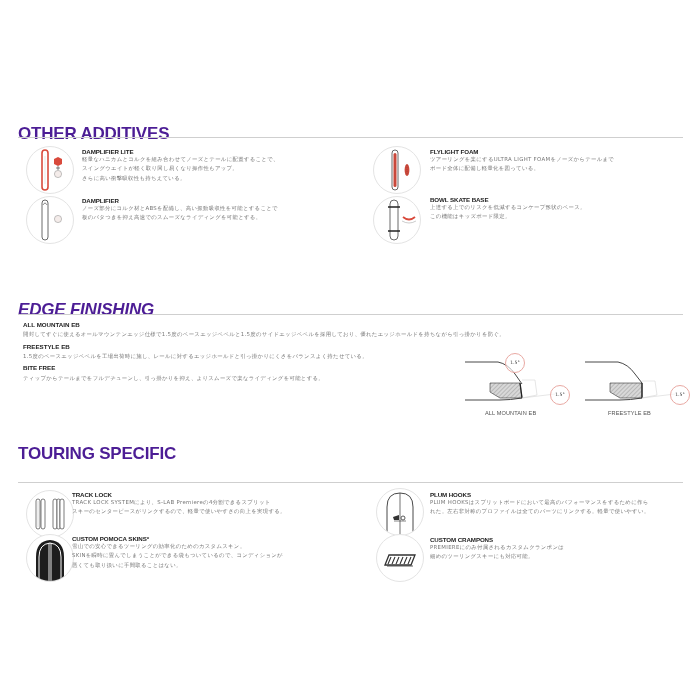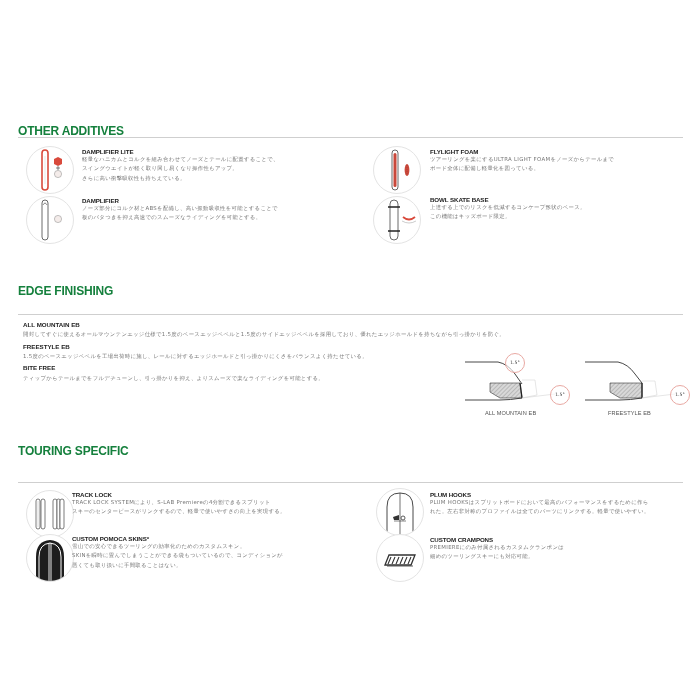--- a/index.html
+++ b/index.html
@@ -1,19 +1,19 @@
 <!DOCTYPE html>
 <html><head>
 <meta charset="utf-8">
 <style>
   html, body { margin:0; padding:0; background:#ffffff; }
   body { width:700px; height:700px; position:relative; overflow:hidden;
          font-family:"DejaVu Sans","Liberation Sans",sans-serif; color:#222; }
   .section-title { position:absolute; left:18px; font-family:"Liberation Sans",sans-serif;
-         font-weight:bold; font-size:12px; letter-spacing:-0.2px; color:#15803d; }
+         font-weight:bold; font-size:17px; letter-spacing:-0.2px; color:#4c1d95; }
   .divider { position:absolute; left:18px; width:665px; height:1px; background:#cfcfcf; }
   .feature { position:absolute; }
   .icon-circle { position:absolute; width:46px; height:46px; border:1px solid #e4e4e4;
          border-radius:50%; background:#fff; overflow:hidden; }
   .icon-circle svg { position:absolute; left:0; top:0; }
   .f-title { position:absolute; font-family:"Liberation Sans",sans-serif; font-weight:bold;
          font-size:6.2px; color:#222; white-space:nowrap; letter-spacing:-0.1px; }
   .f-body { position:absolute; font-size:5.4px; line-height:9.3px; color:#777;
          white-space:nowrap; letter-spacing:0.3px; }
   .edge-item-title { position:absolute; left:23px; font-family:"Liberation Sans",sans-serif;
@@ -91,21 +91,21 @@
       <path d="M28 24 Q35 28 42 24" fill="none" stroke="#aaa" stroke-width="0.6"></path>
     </svg>
   </div>
   <div class="f-title" style="left:430px;top:196px;">BOWL SKATE BASE</div>
   <div class="f-body" style="left:430px;top:203px;">
     <div>上達する上でのリスクを低減するコンケープ形状のベース。</div>
     <div>この機能はキッズボード限定。</div>
   </div>
 </div>
 
-<div class="section-title" style="top:284px;">EDGE FINISHING</div>
+<div class="section-title" style="top:300px;font-style:italic;">EDGE FINISHING</div>
 <div class="divider" style="top:314px;"></div>
 
 <div class="edge-item-title" style="top:321px;">ALL MOUNTAIN EB</div>
 <div class="edge-item-body" style="top:331px;">開封してすぐに使えるオールマウンテンエッジ仕様で1.5度のベースエッジベベルと1.5度のサイドエッジベベルを採用しており、優れたエッジホールドを持ちながら引っ掛かりを防ぐ。</div>
 
 <div class="edge-item-title" style="top:343px;">FREESTYLE EB</div>
 <div class="edge-item-body" style="top:353px;">1.5度のベースエッジベベルを工場出荷時に施し、レールに対するエッジホールドと引っ掛かりにくさをバランスよく持たせている。</div>
 
 <div class="edge-item-title" style="top:364px;">BITE FREE</div>
 <div class="edge-item-body" style="top:375px;">ティップからテールまでをフルデチューンし、引っ掛かりを抑え、よりスムーズで楽なライディングを可能とする。</div>

